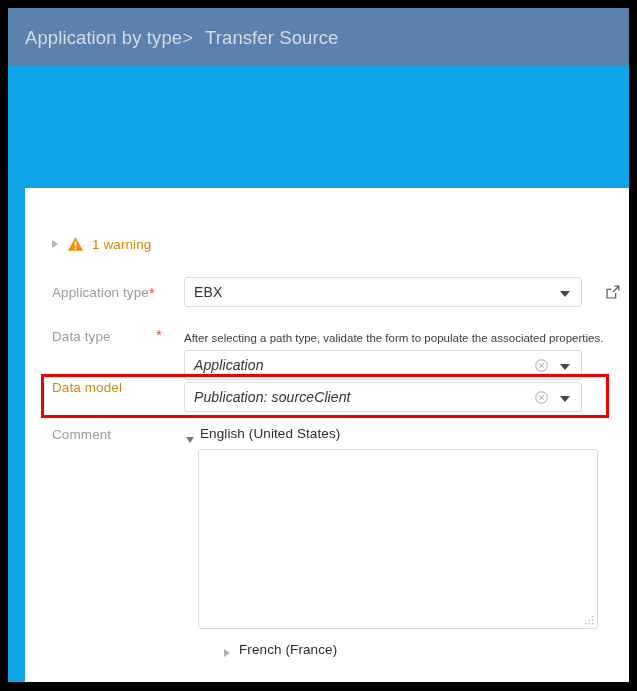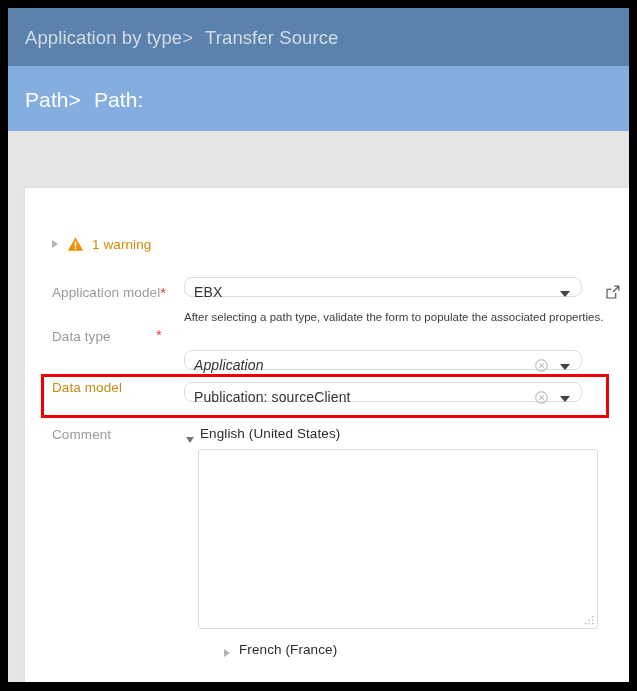--- a/index.html
+++ b/index.html
@@ -13,21 +13,21 @@
     overflow: hidden;
     font-family: "Liberation Sans", sans-serif;
     -webkit-font-smoothing: antialiased;
   }
   .screen {
     position: absolute;
     left: 8px;
     top: 8px;
     width: 621px;
     height: 674px;
-    background: #e5e5e5;
+    background: #0ea5e9;
     overflow: hidden;
   }
 
   
   .bar-dark {
     position: absolute;
     left: 0; top: 0;
     width: 621px; height: 58px;
     background: #5b82ad;
   }
@@ -116,23 +116,23 @@
     font-size: 15px;
     line-height: 0;
     position: relative;
     top: 1px;
   }
 
   .input-box {
     position: absolute;
     background: #ffffff;
     border: 1px solid #dcdcdc;
-    border-radius: 8px;
+    border-radius: 3px;
     box-sizing: border-box;
-    height: 20px;
+    height: 30px;
   }
   .input-box .val {
     position: absolute;
     left: 9px;
     top: 6px;
     font-size: 14px;
     color: #333333;
     letter-spacing: .1px;
     white-space: nowrap;
   }
@@ -205,70 +205,67 @@
 </style>
 </head>
 <body>
 
 <div class="screen">
 
   <div class="bar-dark">
     <div class="crumbs"><span>Application by type</span><span class="sep">&gt;</span> <span>Transfer Source</span></div>
   </div>
 
-  <div class="bar-light">
-    <div class="crumbs"><span>Path</span><span class="sep">&gt;</span> <span>Path:</span></div>
-  </div>
 
   <div class="card">
 
     <div class="warning-row">
       <span class="tri-collapsed"></span>
       <svg class="warn-icon" viewBox="0 0 20 18">
         <path d="M10 1 L19 17 L1 17 Z" fill="#ef8f00"></path>
         <rect x="9" y="6" width="2" height="6" fill="#ffffff"></rect>
         <rect x="9" y="13.2" width="2" height="2" fill="#ffffff"></rect>
       </svg>
       <span class="warning-text">1 warning</span>
     </div>
 
     <div class="field-label" style="left:27px; top:97px;">
-      <span>Application model</span><span class="req-star">*</span>
+      <span>Application type</span><span class="req-star">*</span>
     </div>
     <div class="input-box" style="left:159px; top:89px; width:398px;">
       <span class="val">EBX</span>
       <span class="caret"></span>
     </div>
     <svg class="ext-link" style="left:581px; top:97px;" viewBox="0 0 14 14">
       <path d="M1 4.3 L1 13 L9.7 13 L9.7 8" fill="none" stroke="#555555" stroke-width="1.2"></path>
       <path d="M1 4.3 L5.4 4.3" fill="none" stroke="#555555" stroke-width="1.2"></path>
       <path d="M7 7 L12.6 1.4" fill="none" stroke="#555555" stroke-width="1.3"></path>
       <path d="M8.3 1.2 L12.8 1.2 L12.8 5.7" fill="none" stroke="#555555" stroke-width="1.2"></path>
     </svg>
 
     <div class="field-label" style="left:27px; top:141px;">
       <span>Data type</span>
     </div>
     <div class="field-label" style="left:131px; top:139px;">
       <span class="req-star">*</span>
     </div>
-    <div class="hint-text" style="left:159px; top:123px;">After selecting a path type, validate the form to populate the associated properties.</div>
+    <div class="hint-text" style="left:159px; top:144px;">After selecting a path type, validate the form to populate the associated properties.</div>
     <div class="input-box" style="left:159px; top:162px; width:398px;font-style:italic;">
       <span class="val">Application</span>
       <svg class="clear-btn" viewBox="0 0 14 14">
         <circle cx="7" cy="7" r="6.2" fill="none" stroke="#c6c6c6" stroke-width="1.4"></circle>
         <path d="M4.6 4.6 L9.4 9.4 M9.4 4.6 L4.6 9.4" stroke="#c6c6c6" stroke-width="1.4"></path>
       </svg>
       <span class="caret"></span>
     </div>
 
     <div class="field-label warn" style="left:27px; top:192px;">
       <span>Data model</span>
     </div>
-    <div class="input-box" style="left:159px; top:194px; width:398px;">
+    <div class="input-box" style="left:159px; top:194px; width:398px;font-style:italic;">
       <span class="val">Publication: sourceClient</span>
       <svg class="clear-btn" viewBox="0 0 14 14">
         <circle cx="7" cy="7" r="6.2" fill="none" stroke="#c6c6c6" stroke-width="1.4"></circle>
         <path d="M4.6 4.6 L9.4 9.4 M9.4 4.6 L4.6 9.4" stroke="#c6c6c6" stroke-width="1.4"></path>
       </svg>
       <span class="caret"></span>
     </div>
     <div class="red-box" style="left:16px; top:186px; width:568px; height:44px;"></div>
 
     <div class="field-label" style="left:27px; top:239px;">

